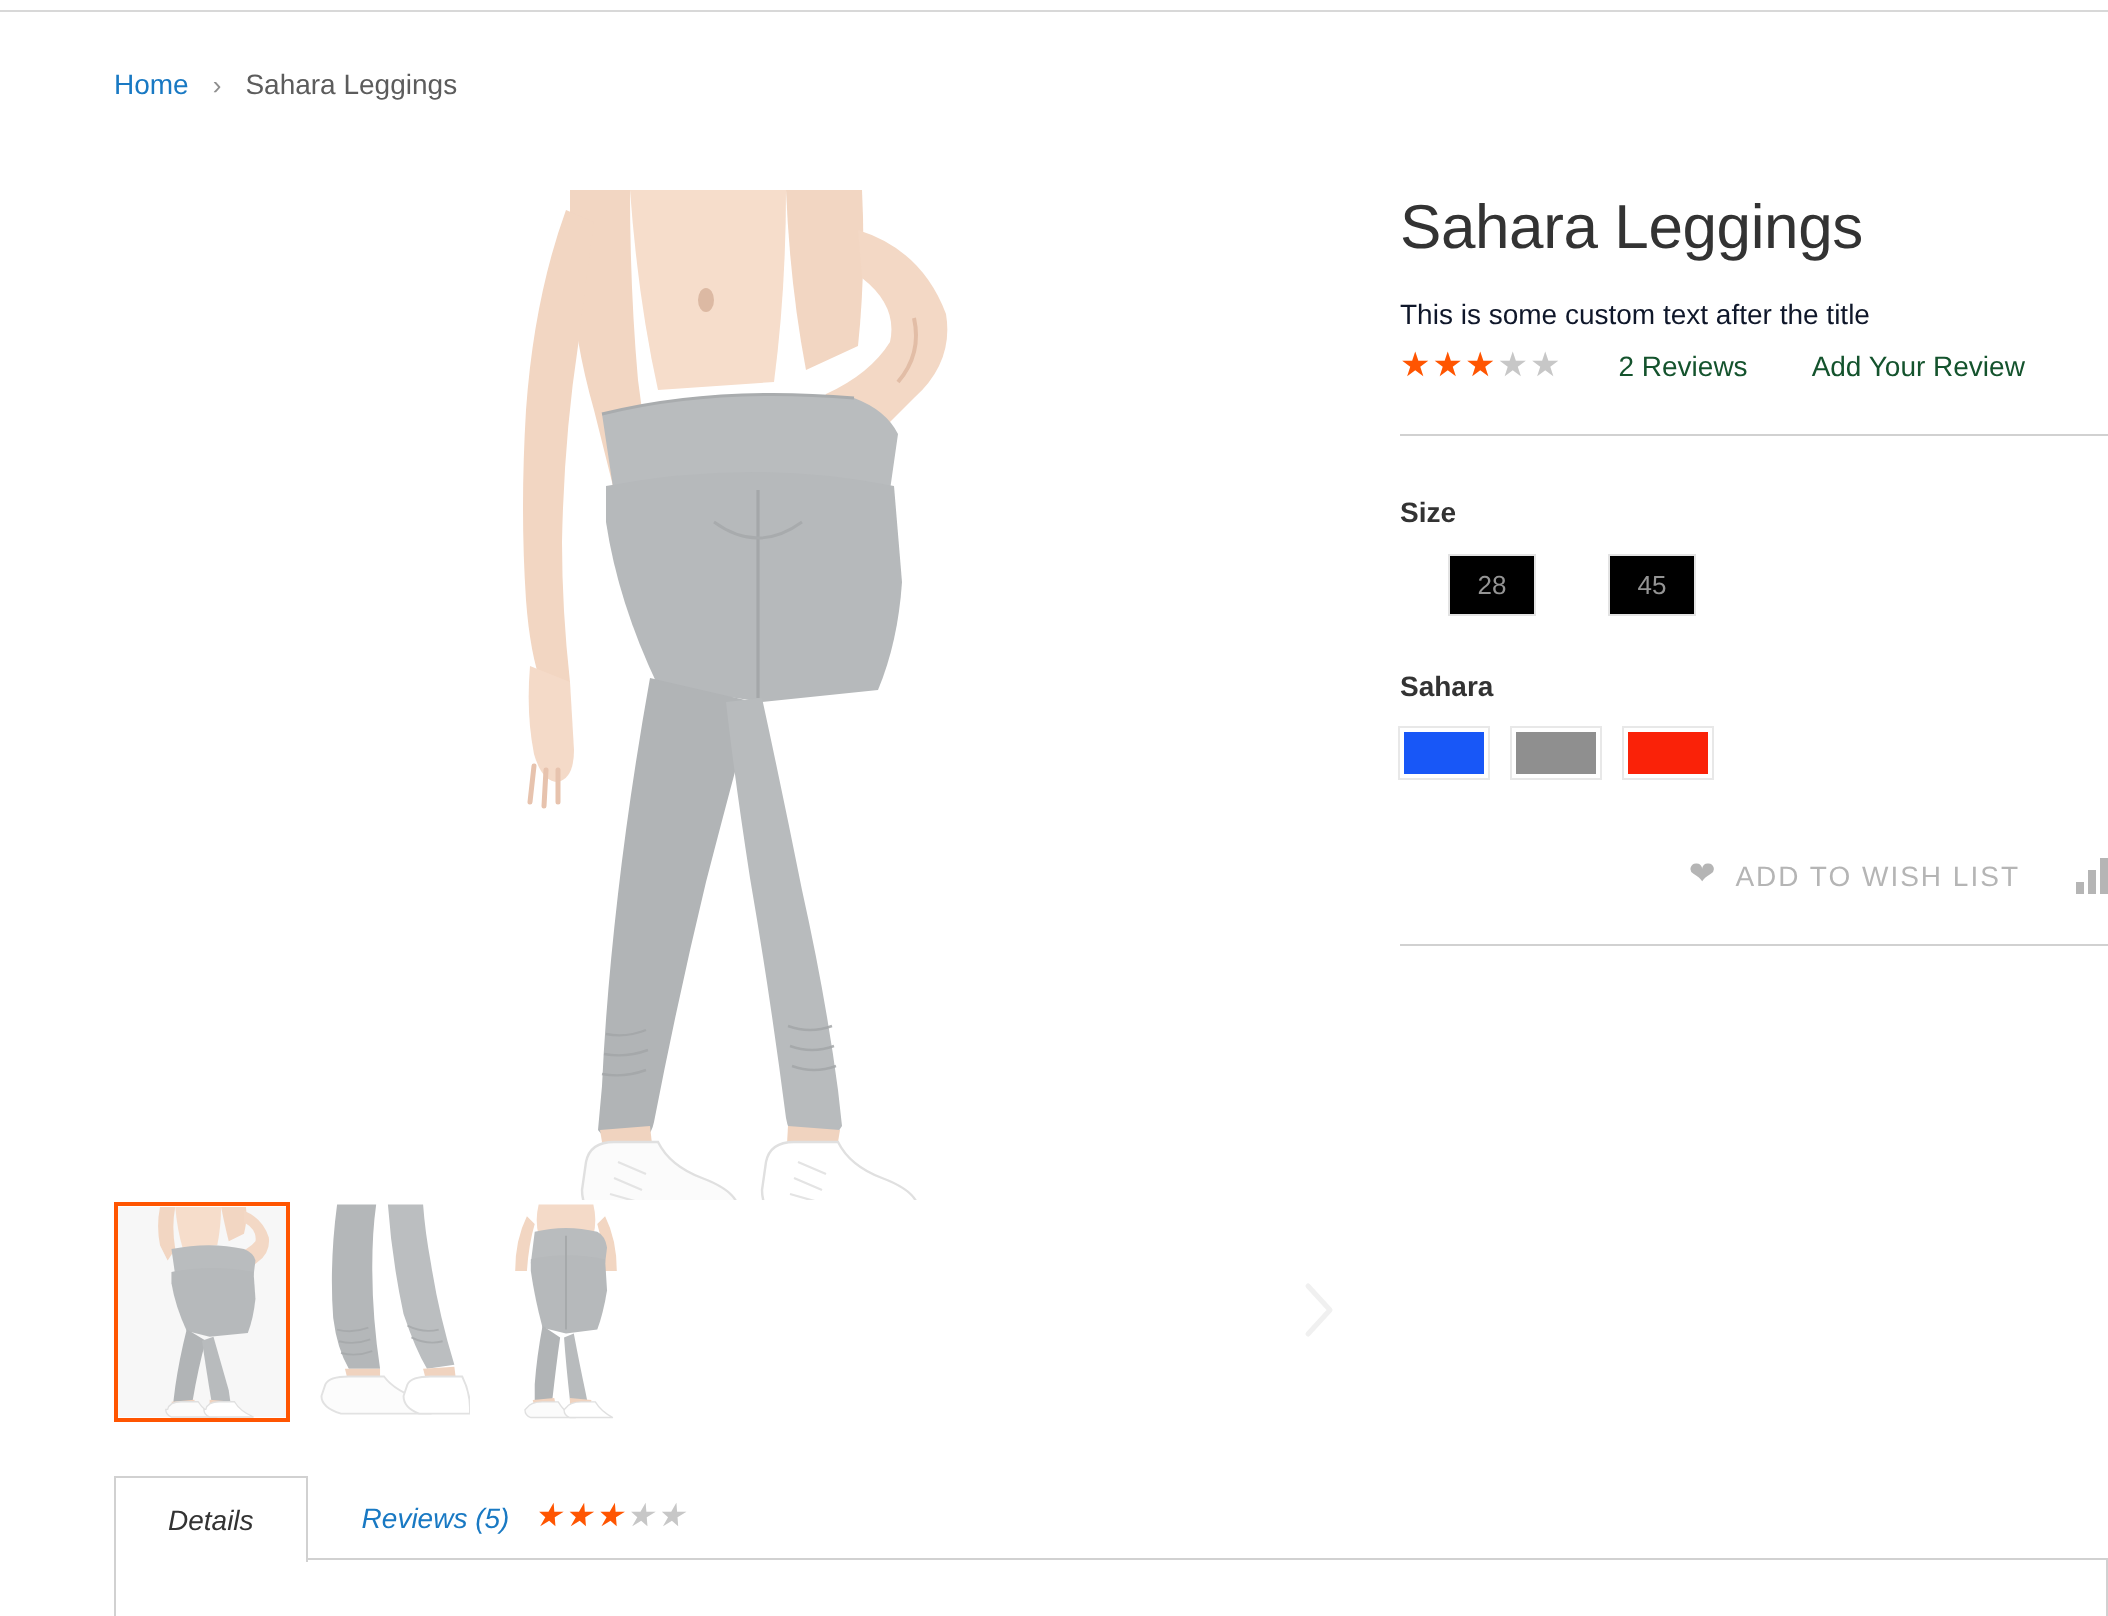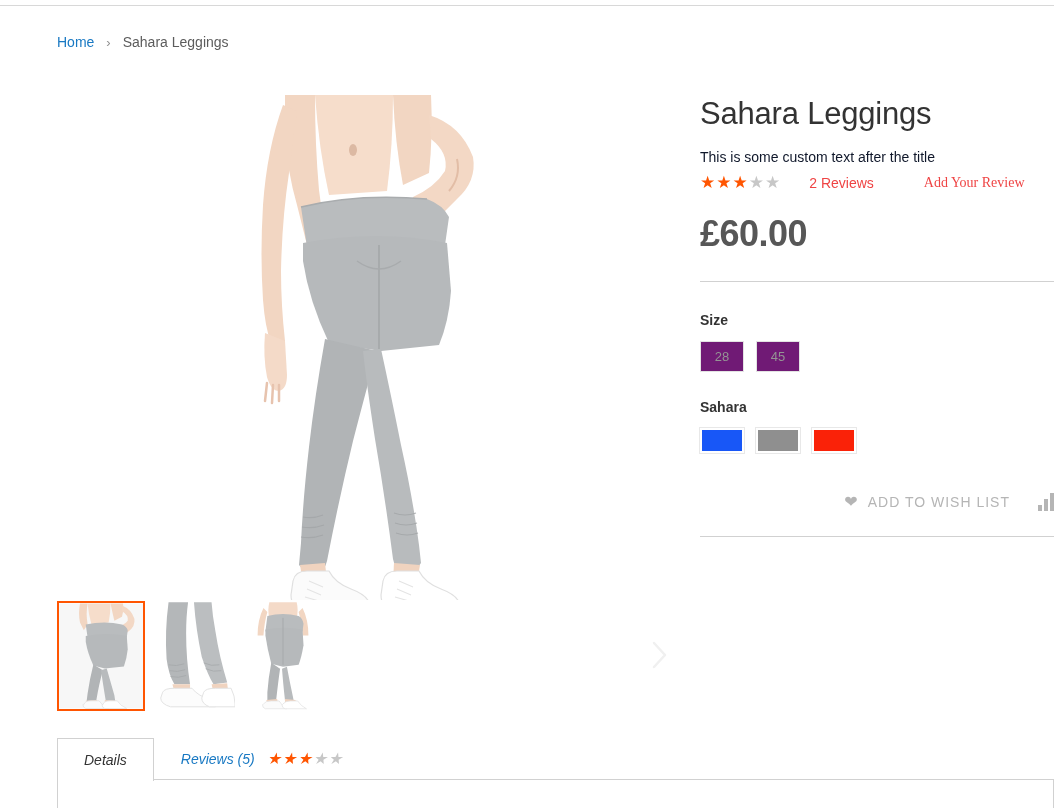--- a/index.html
+++ b/index.html
@@ -62,43 +62,44 @@
     margin-top: 16px; font-size: 14px; color: #0f172a; line-height: 1.4;
   }
   .rating-row {
     margin-top: 7px; display: flex; align-items: center;
   }
   .stars { font-size: 17px; letter-spacing: 1px; line-height: 1; white-space: nowrap; }
   .star-on { color: #ff5501; }
   .star-off { color: #c7c7c7; }
   .rating-links { display: flex; align-items: center; }
   .rating-links a {
-    color: #ef4444; font-size: 14px; text-decoration: none; text-align: right;
+    color: #14532d; font-size: 14px; text-decoration: none; text-align: right;
   }
   .reviews-link { margin-left: 28px; }
-  .addreview-link { margin-left: 50px; font-family: Liberation Serif, serif; }
+  .addreview-link { margin-left: 32px; }
 
   .price {
     margin-top: 22px; font-size: 36px; font-weight: bold; color: #575757;
     letter-spacing: -0.5px;
   }
 
   .rule { height: 1px; background: #d1d1d1; width: 354px; }
   .rule-top { margin-top: 26px; }
 
   .opt-label {
     font-size: 14px; font-weight: bold; color: #333333;
   }
   .size-block { margin-top: 30px; }
   .swatch-row { margin-top: 13px; display: flex; gap: 12px; }
   .size-swatch {
-    width: 44px; height: 31px; background: #701a75;
+    width: 44px; height: 31px; background: #000000;
     border: 1px solid #e3e3e3; color: #949494;
     font-size: 13px; display: flex; align-items: center; justify-content: center;
     cursor: pointer;
+    margin-left: 24px;
   }
   .color-block { margin-top: 27px; }
   .color-swatch {
     width: 44px; height: 25px; border: 2px solid #ffffff;
     outline: 1px solid #e8e8e8; cursor: pointer;
   }
 
   .qty-block { margin-top: 28px; }
   .qty-row { margin-top: 13px; display: flex; align-items: center; }
   .qty-btn {
@@ -284,21 +285,20 @@
     <div class="custom-text">This is some custom text after the title</div>
 
     <div class="rating-row">
       <span class="stars"><span class="star-on">★★★</span><span class="star-off">★★</span></span>
       <span class="rating-links">
         <a class="reviews-link" href="#">2 Reviews</a>
         <a class="addreview-link" href="#">Add Your Review</a>
       </span>
     </div>
 
-    <div class="price">£60.00</div>
 
     <div class="rule rule-top"></div>
 
     <div class="size-block">
       <div class="opt-label">Size</div>
       <div class="swatch-row">
         <div class="size-swatch">28</div>
         <div class="size-swatch">45</div>
       </div>
     </div>

